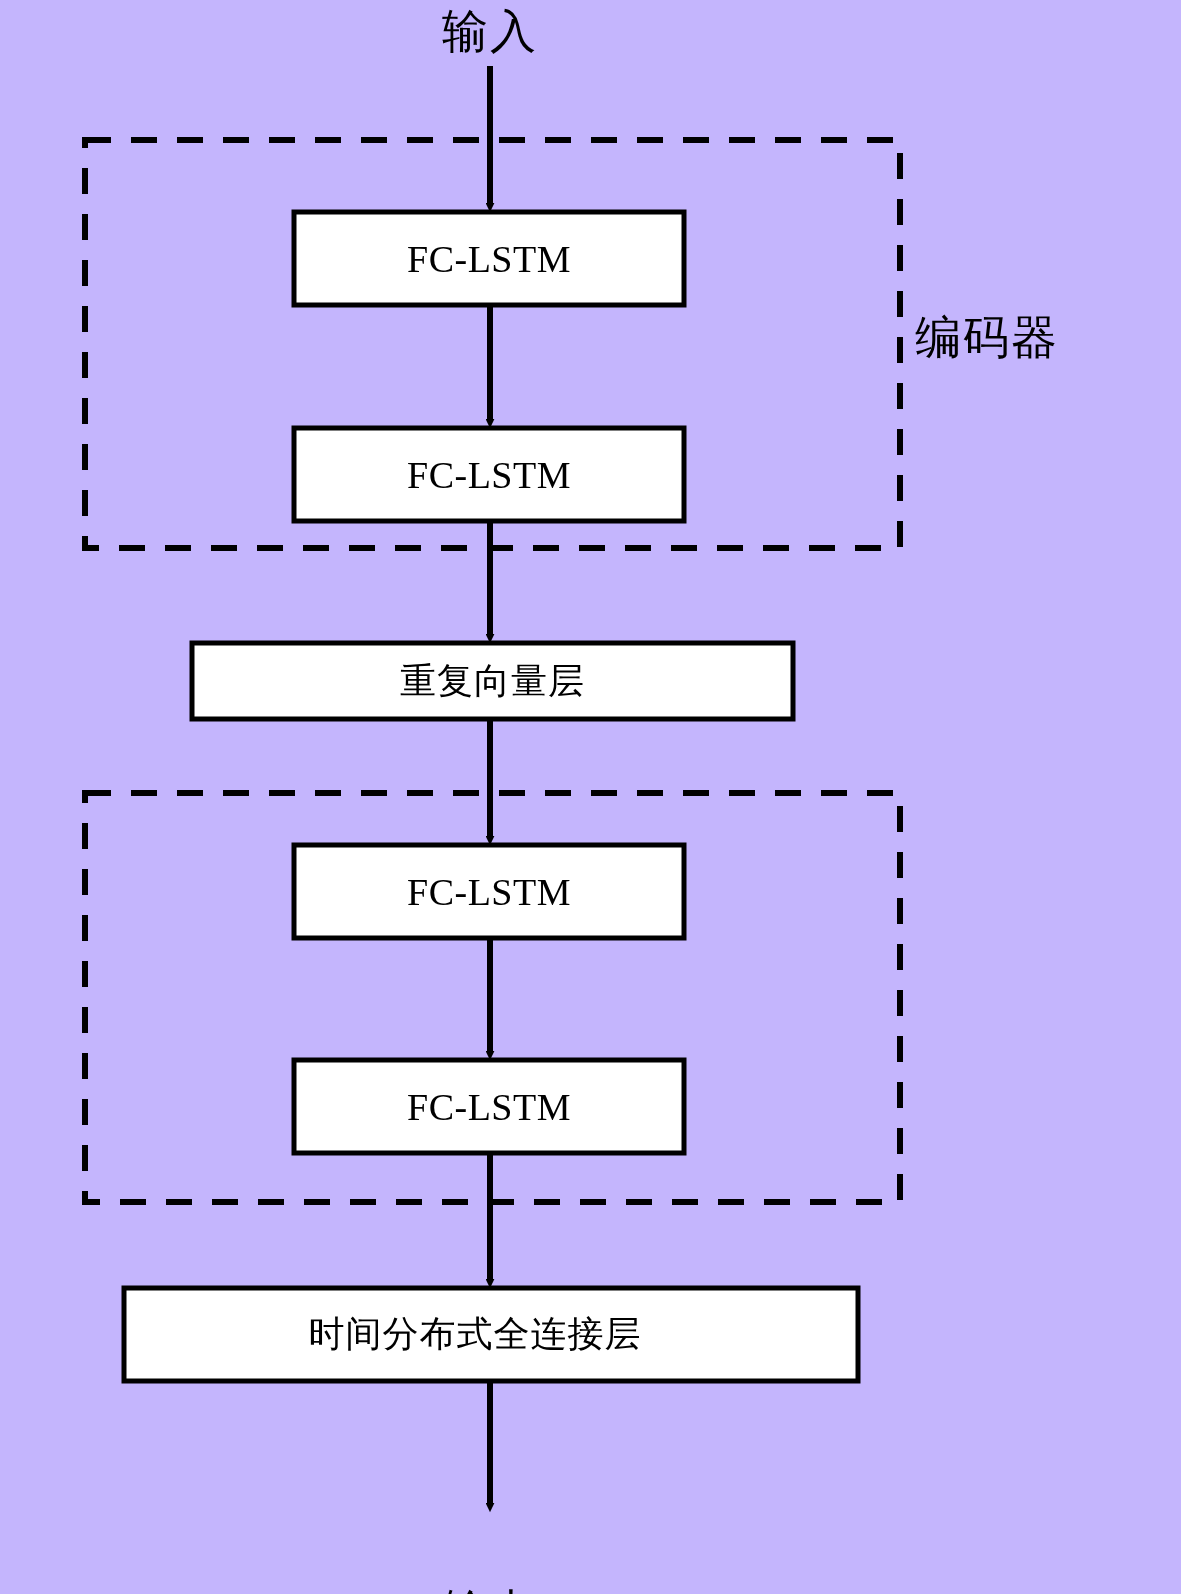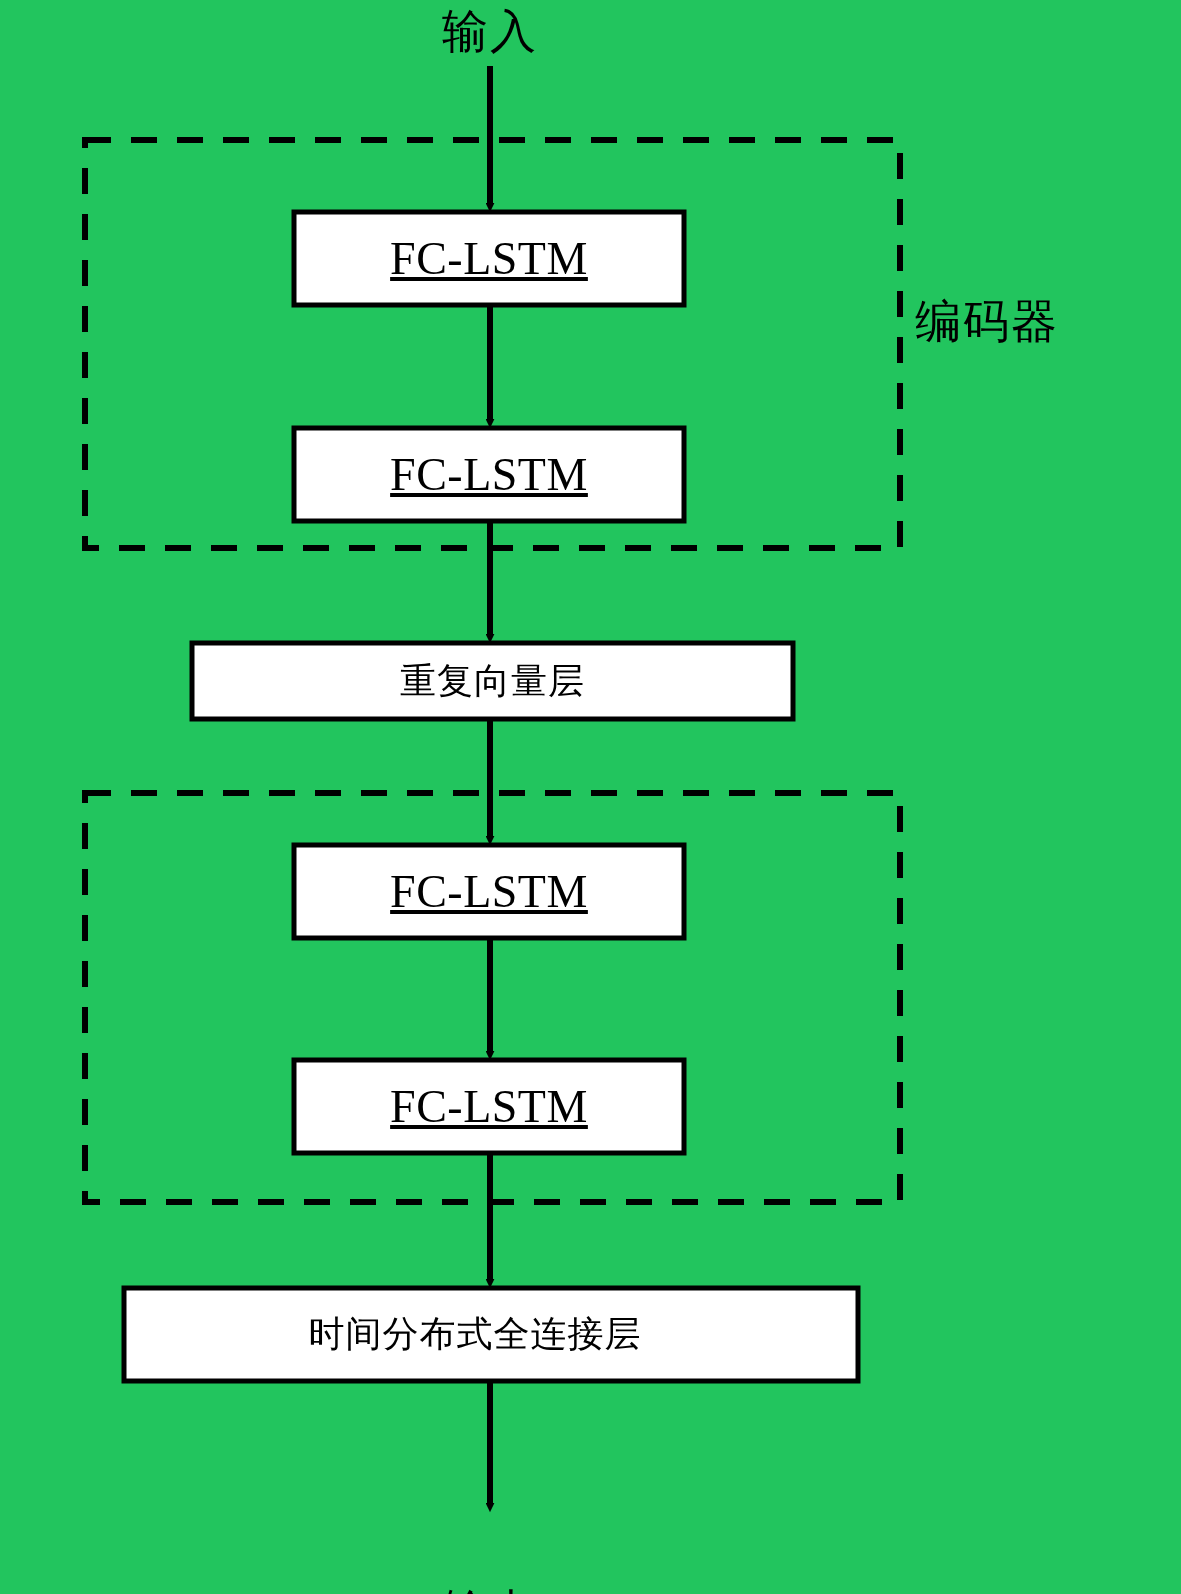--- a/index.html
+++ b/index.html
@@ -7,21 +7,21 @@
     padding: 0;
     background: #ffffff;
   }
   body {
     font-family: "Liberation Serif", "DejaVu Serif", serif;
   }
   #canvas {
     position: relative;
     width: 1181px;
     height: 1594px;
-    background: #22c55e;
+    background: #c4b5fd;
     overflow: hidden;
   }
   #canvas svg.layer {
     position: absolute;
     left: 0;
     top: 0;
     width: 1181px;
     height: 1594px;
   }
   .lbl {
@@ -39,23 +39,22 @@
   .lbl-en {
     font-family: "Liberation Serif", "DejaVu Serif", serif;
   }
   
   .terminal {
     font-size: 46px;
     letter-spacing: 2px;
   }
   
   .box-en {
-    font-size: 46px;
+    font-size: 38px;
     letter-spacing: 0.5px;
-    text-decoration: underline;
   }
   
   .box-cn {
     font-size: 36px;
     letter-spacing: 1px;
   }
   
   .group-cn {
     font-size: 46px;
     letter-spacing: 2px;
@@ -103,21 +102,21 @@
 
     <line x1="490" y1="1381" x2="490" y2="1503" stroke="#000000" stroke-width="6" marker-end="url(#arrowhead)"></line>
   </svg>
 
   <div class="lbl lbl-cn terminal" style="left:380px; top:2px; width:220px; height:60px;">输入</div>
 
   <div class="lbl lbl-en box-en" style="left:294px; top:212px; width:390px; height:93px;">FC-LSTM</div>
 
   <div class="lbl lbl-en box-en" style="left:294px; top:428px; width:390px; height:93px;">FC-LSTM</div>
 
-  <div class="lbl lbl-cn group-cn" style="left:915px; top:292px; width:230px; height:60px; justify-content:flex-start;">编码器</div>
+  <div class="lbl lbl-cn group-cn" style="left:915px; top:308px; width:230px; height:60px; justify-content:flex-start;">编码器</div>
 
   <div class="lbl lbl-cn box-cn" style="left:192px; top:640px; width:601px; height:82px;">重复向量层</div>
 
   <div class="lbl lbl-en box-en" style="left:294px; top:845px; width:390px; height:93px;">FC-LSTM</div>
 
   <div class="lbl lbl-en box-en" style="left:294px; top:1060px; width:390px; height:93px;">FC-LSTM</div>
 
 
   <div class="lbl lbl-cn box-cn" style="left:108px; top:1288px; width:734px; height:93px;">时间分布式全连接层</div>
 

